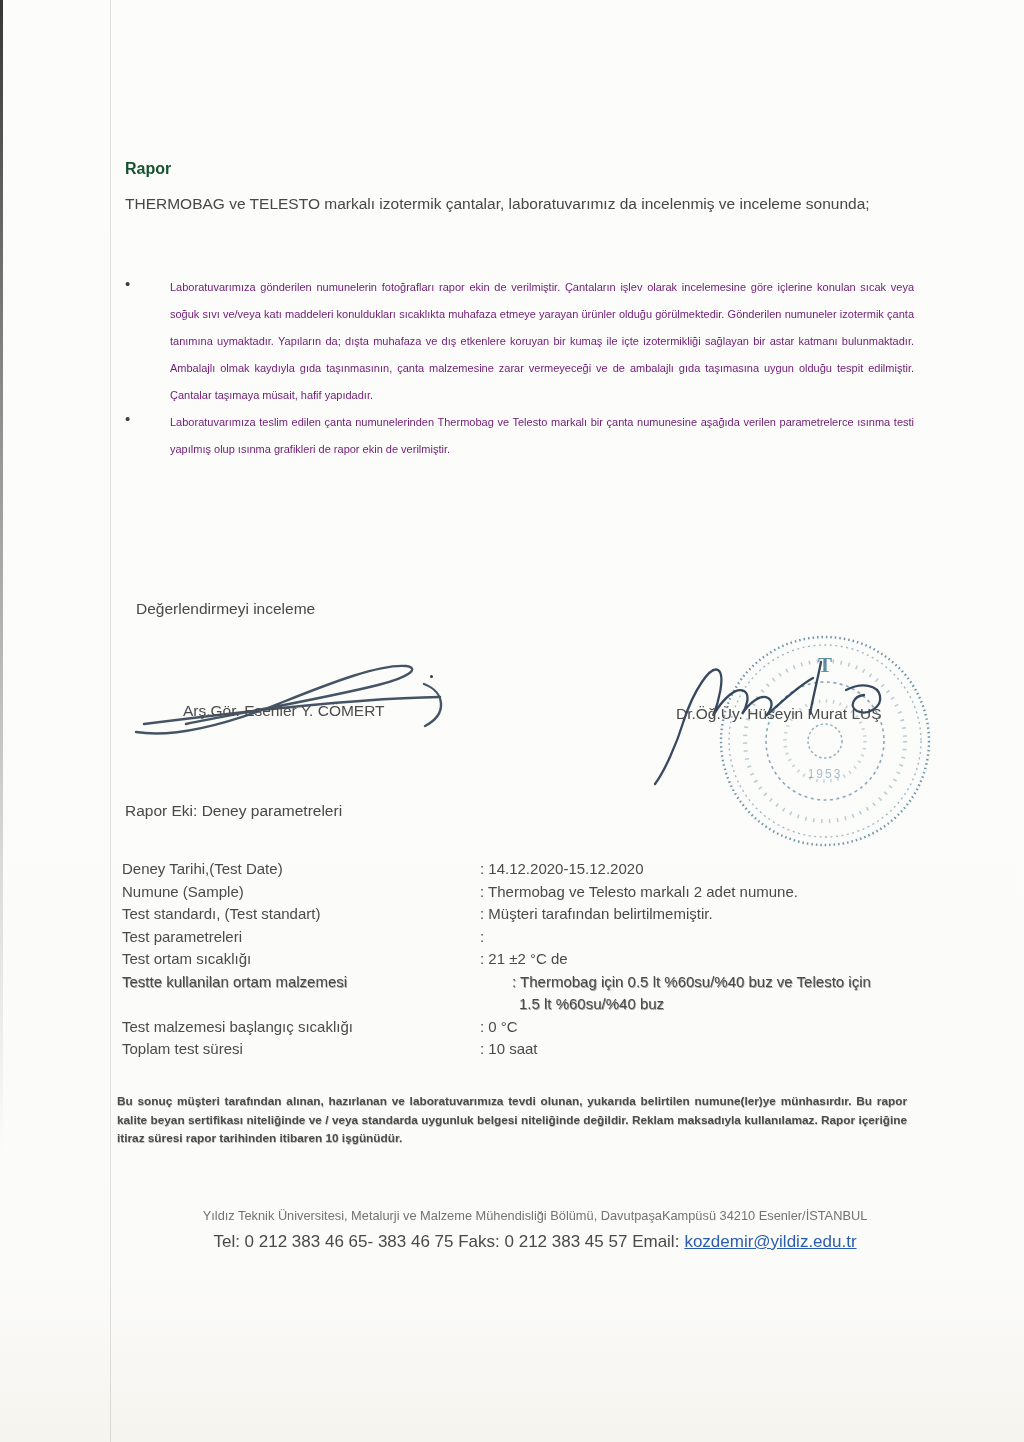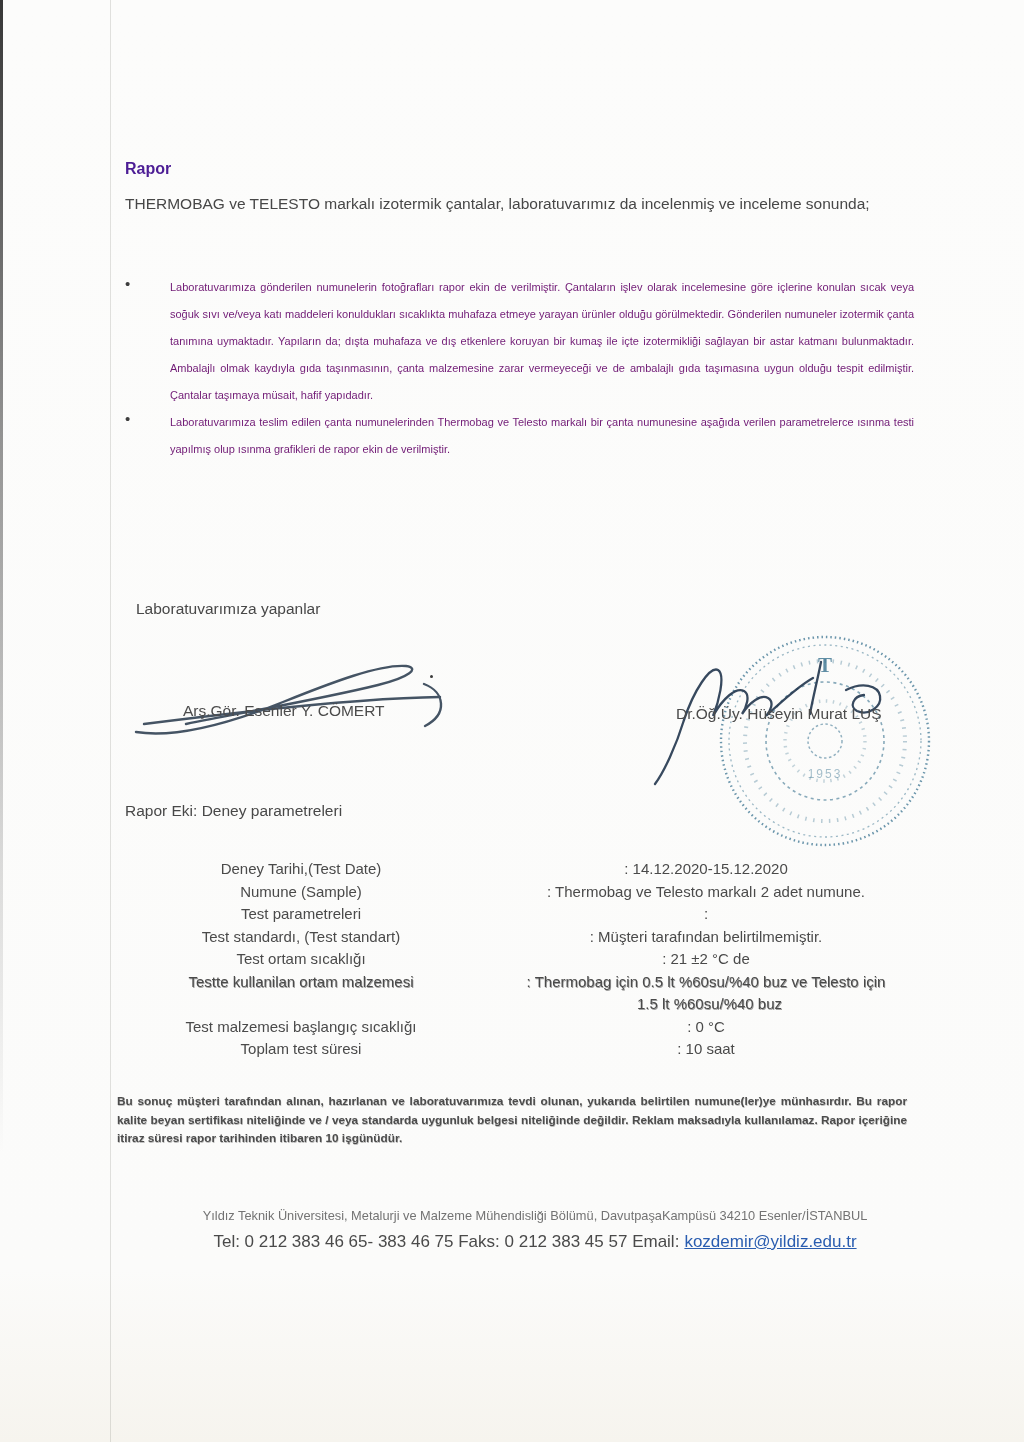--- a/index.html
+++ b/index.html
@@ -14,21 +14,21 @@
   .scan-left-edge {
     position: absolute; left: 0; top: 0; width: 3px; height: 100%;
     background: linear-gradient(180deg, rgba(20,20,20,.85) 0%, rgba(60,60,60,.55) 30%, rgba(120,120,120,.25) 60%, rgba(160,160,160,0) 80%);
   }
   .scan-fold-line {
     position: absolute; left: 110px; top: 0; width: 1px; height: 100%;
     background: rgba(150,150,145,.28);
   }
   .doc-title {
     position: absolute; left: 125px; top: 160px;
-    font-size: 16px; font-weight: bold; color: #4c1d95;
+    font-size: 16px; font-weight: bold; color: #14532d;
   }
   .intro {
     position: absolute; left: 125px; top: 190px; width: 787px;
     font-size: 15.5px; line-height: 27px; text-align: justify; color: #474747;
   }
   .bullet-list { position: absolute; left: 125px; top: 274px; width: 789px; }
   .bullet-item { display: flex; margin: 0; }
   .bullet-marker {
     width: 45px; flex: 0 0 45px; font-size: 15px; color: #3d3d3d;
     padding-top: 1px; text-align: left;
@@ -49,26 +49,26 @@
   .stamp-wrap { position: absolute; left: 712px; top: 628px; width: 226px; height: 226px; }
   .sig-block-2 { position: absolute; left: 650px; top: 648px; width: 280px; height: 150px; }
   .signer-name-2 {
     position: absolute; left: 676px; top: 705px;
     font-size: 15.5px; color: #4b4b4b; white-space: nowrap;
   }
   .attachment-heading {
     position: absolute; left: 125px; top: 802px;
     font-size: 15.5px; color: #484848;
   }
-  .param-table { position: absolute; left: 122px; top: 858px; width: 810px; text-align: center; }
+  .param-table { position: absolute; left: 122px; top: 858px; width: 810px; }
   .param-row { display: flex; font-size: 15px; line-height: 22.5px; color: #4a4a4a; }
   .param-label { flex: 0 0 358px; }
   .param-value { flex: 1; max-width: 452px; }
   .param-value .line2 { padding-left: 7px; }
-  .smudged { text-shadow: 0.7px 0.8px 0.6px rgba(70,70,70,0.5); }
+  .smudged { text-shadow: 0.7px 0.8px 0.6px rgba(70,70,70,0.5); gap: 32px; }
   .disclaimer {
     position: absolute; left: 117px; top: 1092px; width: 790px;
     font-size: 11.8px; font-weight: bold; line-height: 18.5px;
     color: #4c4c4c; text-align: justify;
     text-shadow: 0.5px 0.5px 0.5px rgba(80,80,80,0.35);
   }
   .footer { position: absolute; left: 110px; top: 1168px; width: 850px; text-align: center; }
   .footer-address { font-size: 12.8px; color: #737373; margin-bottom: 9px; margin-top: 40px; }
   .footer-contact { font-size: 17px; color: #4a4a4a; }
   .email-link { color: #2a5db0; text-decoration: underline; margin-left: 5px; }
@@ -89,21 +89,21 @@
   <div class="bullet-item">
     <span class="bullet-marker">•</span>
     <span class="bullet-text">Laboratuvarımıza gönderilen numunelerin fotoğrafları rapor ekin de verilmiştir. Çantaların işlev olarak incelemesine göre içlerine konulan sıcak veya soğuk sıvı ve/veya katı maddeleri konuldukları sıcaklıkta muhafaza etmeye yarayan ürünler olduğu görülmektedir. Gönderilen numuneler izotermik çanta tanımına uymaktadır. Yapıların da; dışta muhafaza ve dış etkenlere koruyan bir kumaş ile içte izotermikliği sağlayan bir astar katmanı bulunmaktadır. Ambalajlı olmak kaydıyla gıda taşınmasının, çanta malzemesine zarar vermeyeceği ve de ambalajlı gıda taşımasına uygun olduğu tespit edilmiştir. Çantalar taşımaya müsait, hafif yapıdadır.</span>
   </div>
   <div class="bullet-item">
     <span class="bullet-marker">•</span>
     <span class="bullet-text">Laboratuvarımıza teslim edilen çanta numunelerinden Thermobag ve Telesto markalı bir çanta numunesine aşağıda verilen parametrelerce ısınma testi yapılmış olup ısınma grafikleri de rapor ekin de verilmiştir.</span>
   </div>
 </div>
 
-<div class="evaluators-heading">Laboratuvarımıza yapanlar</div>
+<div class="evaluators-heading">Değerlendirmeyi inceleme</div>
 
 <div class="sig-block-1">
   <svg width="330" height="95" viewBox="0 0 330 95">
     <g fill="none" stroke="#2c3d50" stroke-width="2.4" stroke-linecap="round" opacity="0.88">
       <path d="M8 80 C 45 86, 95 74, 155 50 C 205 30, 252 12, 278 14 C 292 16, 282 25, 250 33 C 198 46, 118 60, 58 72"></path>
       <path d="M16 72 C 110 60, 235 46, 312 45"></path>
       <path d="M296 32 C 317 40, 320 62, 297 74"></path>
     </g>
   </svg>
   <span class="signer-name-1">Arş.Gör. Esenler Y. CÖMERT</span>
@@ -142,26 +142,26 @@
 <div class="param-table">
   <div class="param-row">
     <span class="param-label">Deney Tarihi,(Test Date)</span>
     <span class="param-value">: 14.12.2020-15.12.2020</span>
   </div>
   <div class="param-row">
     <span class="param-label">Numune (Sample)</span>
     <span class="param-value">: Thermobag ve Telesto markalı 2 adet numune.</span>
   </div>
   <div class="param-row">
+    <span class="param-label">Test standardı, (Test standart)</span>
+    <span class="param-value">: Müşteri tarafından belirtilmemiştir.</span>
+  </div>
+  <div class="param-row">
     <span class="param-label">Test parametreleri</span>
     <span class="param-value">:</span>
-  </div>
-  <div class="param-row">
-    <span class="param-label">Test standardı, (Test standart)</span>
-    <span class="param-value">: Müşteri tarafından belirtilmemiştir.</span>
   </div>
   <div class="param-row">
     <span class="param-label">Test ortam sıcaklığı</span>
     <span class="param-value">: 21 ±2 °C de</span>
   </div>
   <div class="param-row smudged">
     <span class="param-label">Testte kullanilan ortam malzemesi</span>
     <span class="param-value"><span>: Thermobag için 0.5 lt %60su/%40 buz ve Telesto için</span><br>
       <span class="line2">1.5 lt %60su/%40 buz</span></span>
   </div>

